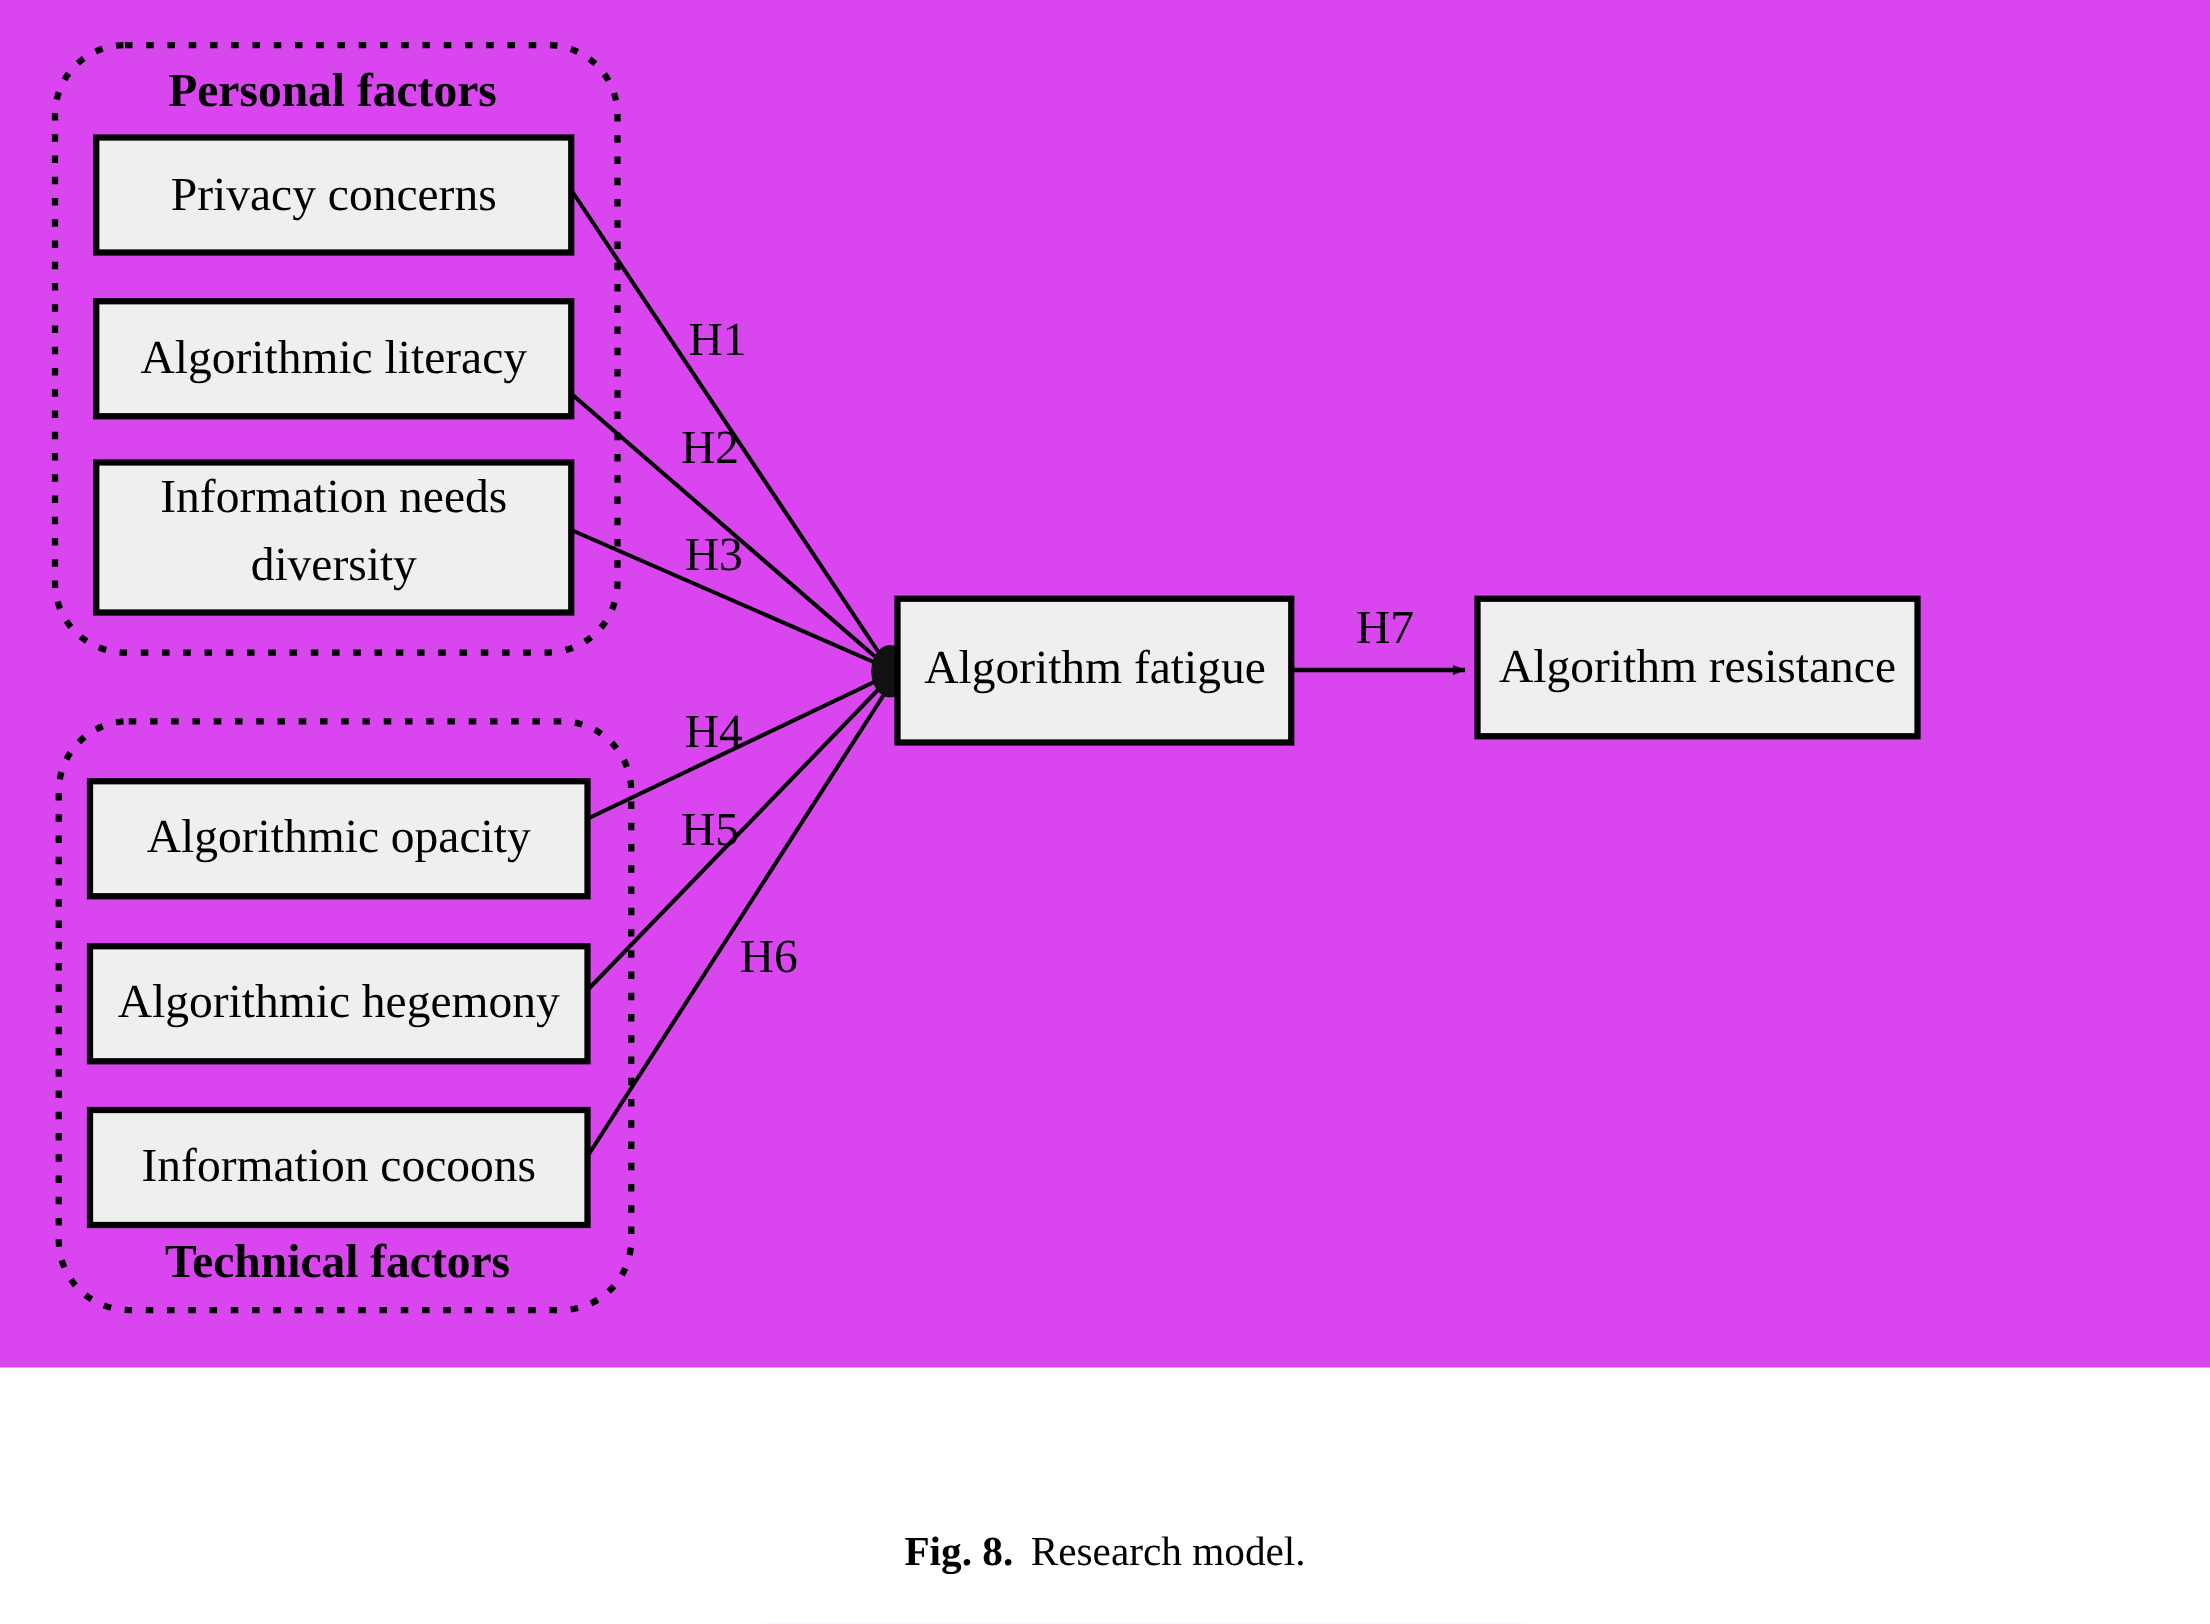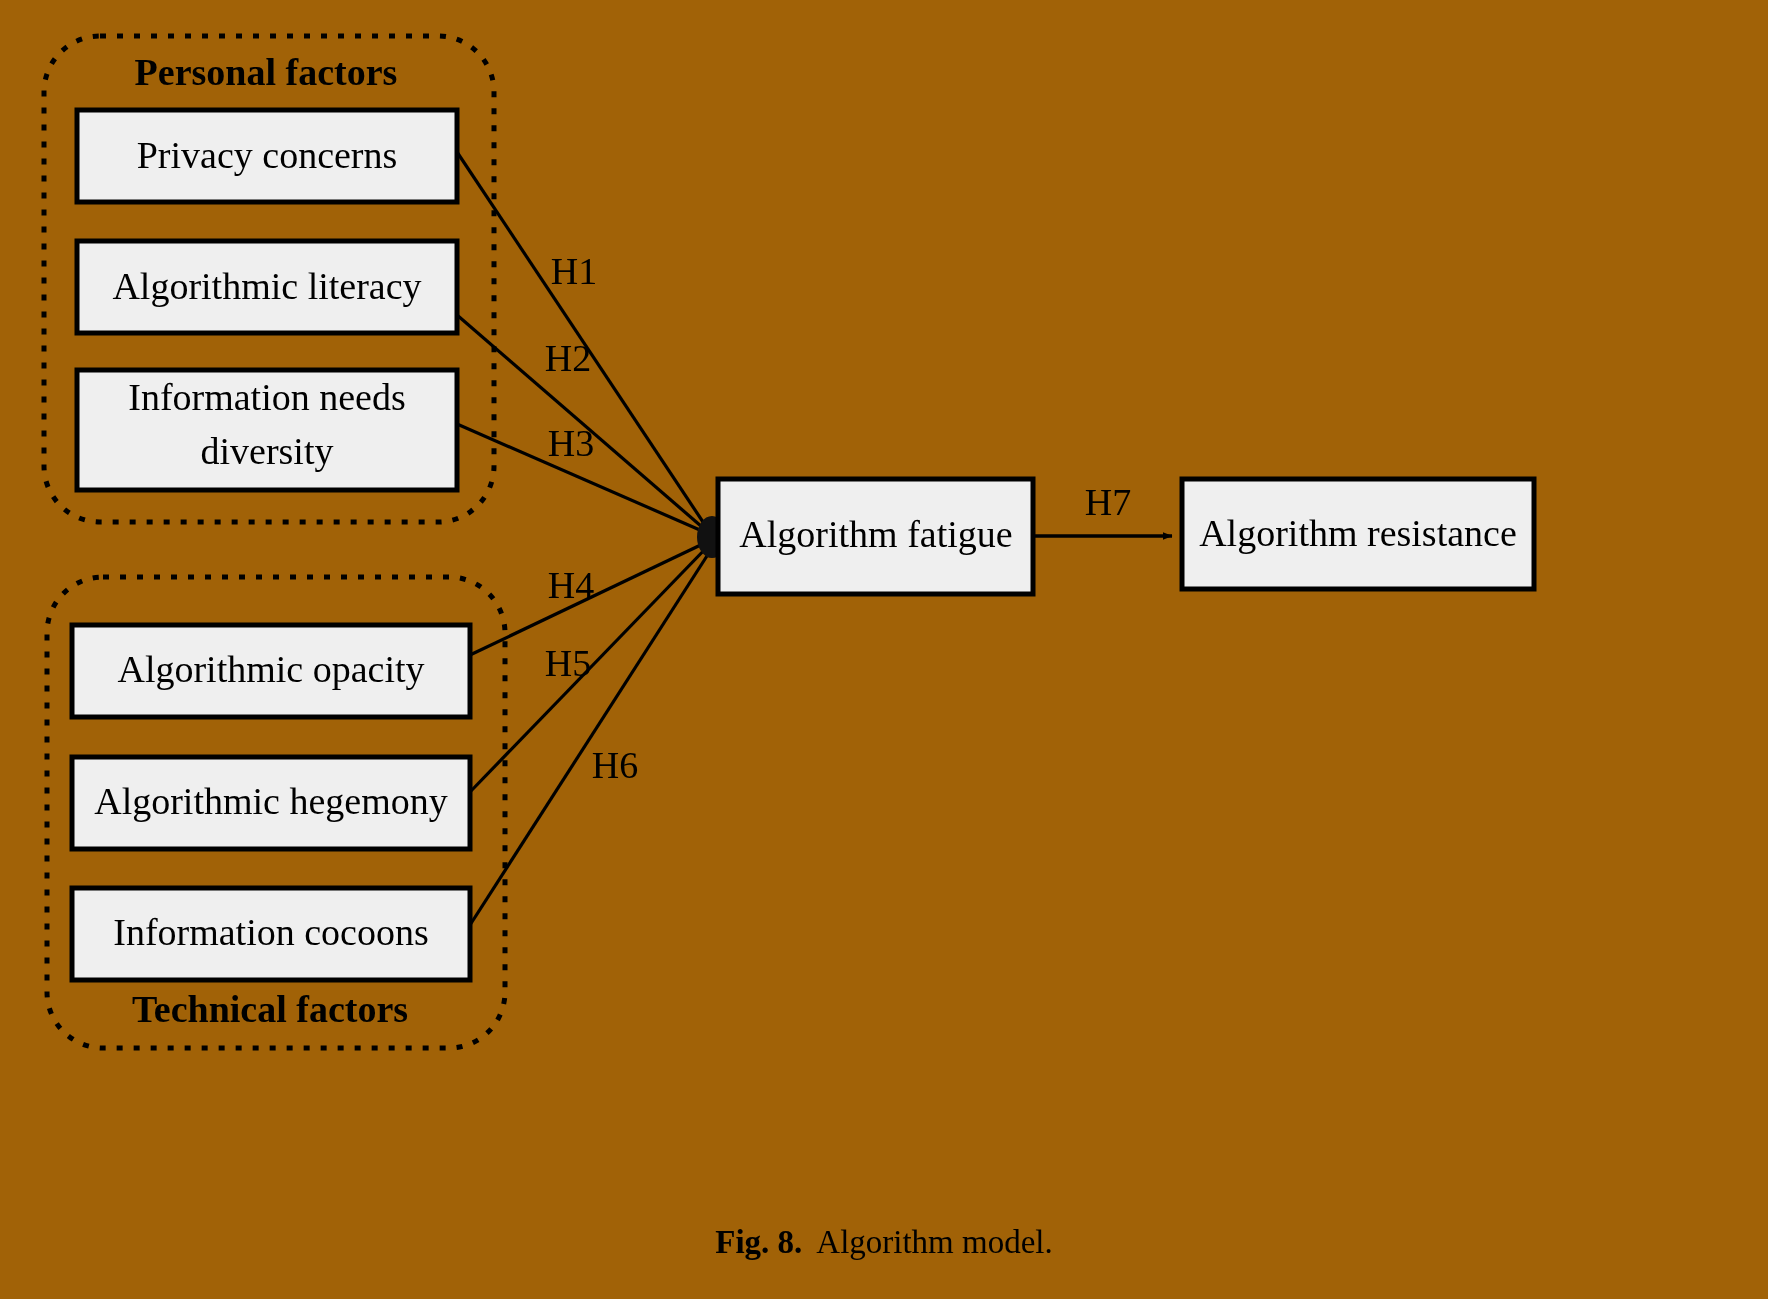--- a/index.html
+++ b/index.html
@@ -9,22 +9,22 @@
   }
   body {
     width: 1768px;
     height: 1299px;
     font-family: "Liberation Serif", "DejaVu Serif", serif;
     overflow: hidden;
   }
   #figure-root {
     position: relative;
     width: 1768px;
-    height: 1299px;
-    background: #a16207;
+    height: 1094px;
+    background: #d946ef;
   }
   #diagram-svg {
     position: absolute;
     top: 0;
     left: 0;
     width: 1768px;
     height: 1299px;
     display: block;
   }
   .group-outline {
@@ -173,16 +173,16 @@
       <text class="hyp-label" x="571" y="447">H3</text>
       <text class="hyp-label" x="571" y="589">H4</text>
       <text class="hyp-label" x="568" y="667">H5</text>
       <text class="hyp-label" x="615" y="769">H6</text>
       <text class="hyp-label" x="1108" y="506">H7</text>
     </g>
 
   </svg>
 
   <div class="caption">
-    <b>Fig. 8.</b><span class="cap-gap"></span><span>Algorithm model.</span>
+    <b>Fig. 8.</b><span class="cap-gap"></span><span>Research model.</span>
   </div>
 
 </div>
 
 </body></html>

